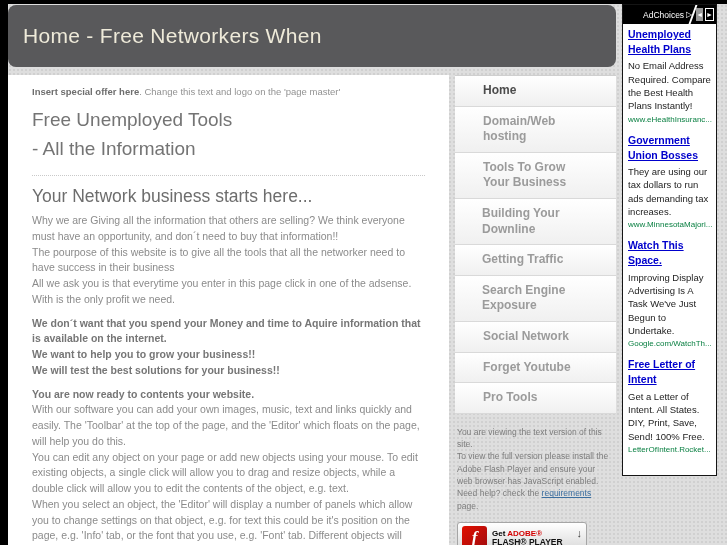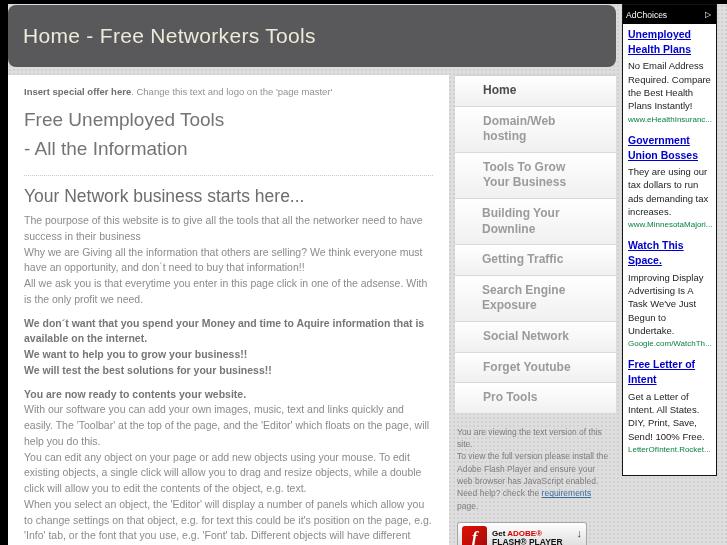--- a/index.html
+++ b/index.html
@@ -19,21 +19,21 @@
   .header{
     position:absolute;left:0;top:1px;width:608px;height:62px;
     background:#59595b;border-radius:8px;
     display:flex;align-items:center;padding-left:15px;box-sizing:border-box;
   }
   .header-title{font-size:21px;color:#eeead9;letter-spacing:.3px;}
 
   
   .main{
     position:absolute;left:0;top:71px;width:441px;height:470px;
-    background:#fff;padding:9px 16px;box-sizing:border-box;overflow:hidden;
+    background:#fff;padding:9px 24px;box-sizing:border-box;overflow:hidden;
   }
   .offer-note{font-size:9.5px;color:#929292;margin:2px 0 9px;}
   .offer-note b{color:#6e6e6e;}
   .site-title{font-size:19px;color:#747474;font-weight:normal;margin:0;line-height:1.5;}
   .dotted-sep{border-top:1px dotted #c9c9c9;margin:12px 0 10px;height:0;}
   .section-heading{font-size:17.5px;color:#6d6d6d;font-weight:normal;margin:0 0 6px;}
   .para{font-size:10.5px;color:#8b8b8b;line-height:1.5;margin:0 0 8px;}
   .para.bold{font-weight:bold;color:#767676;}
   .bold-line{font-weight:bold;color:#767676;}
 
@@ -68,56 +68,56 @@
   .flash-line1{font-size:8px;font-weight:bold;color:#000;}
   .flash-line1 .adobe{color:#d30000;}
   .flash-line2{font-size:8.5px;font-weight:bold;color:#111;}
   .flash-arrow{color:#3f3f3f;font-size:11px;font-weight:bold;align-self:flex-start;margin-top:2px;}
 
   
   .ad-box{
     position:absolute;left:614px;top:0;width:95px;height:472px;
     border:1px solid #151515;background:#fff;box-sizing:border-box;overflow:hidden;
   }
-  .ad-bar{height:19px;background:#000;display:flex;align-items:center;padding:0 2px 0 3px;gap:36px;}
+  .ad-bar{height:19px;background:#000;display:flex;align-items:center;padding:0 2px 0 20px;}
   .ad-bar-label{color:#fff;font-size:8.5px;cursor:pointer;}
   .ad-bar-tri{color:#fff;font-size:8px;margin-left:2px;cursor:pointer;}
   .ad-bar-gap{flex:1;}
   .ad-diag{width:7px;height:19px;background:#fff;transform:skewX(-20deg);margin-right:2px;}
   .ad-prev{width:13px;height:13px;background:#9a9a9a;color:#fff;font-size:7px;
     display:flex;align-items:center;justify-content:center;cursor:pointer;margin-right:2px;}
   .ad-next{width:11px;height:11px;background:#000;border:1px solid #fff;color:#fff;font-size:7px;
     display:flex;align-items:center;justify-content:center;cursor:pointer;}
   .ads{padding:3px 4px 4px 5px;}
   .ad{margin-bottom:9px;}
   .ad-title{font-size:10.5px;font-weight:bold;color:#0000cc;text-decoration:underline;line-height:1.45;cursor:pointer;}
   .ad-body{font-size:9.5px;color:#1c1c1c;line-height:1.4;margin-top:2px;}
   .ad-url{font-size:8px;color:#0b8043;margin-top:2px;white-space:nowrap;overflow:hidden;cursor:pointer;}
 </style>
 </head>
 <body>
 
 <div class="canvas">
 
   <div class="header">
-    <div class="header-title">Home - Free Networkers Tools</div>
+    <div class="header-title">Home - Free Networkers When</div>
   </div>
 
   <div class="main">
     <div class="offer-note">
       <b>Insert special offer here</b><span>. Change this text and logo on the 'page master'</span>
     </div>
     <div class="site-title">Free Unemployed Tools</div>
     <div class="site-title">- All the Information</div>
     <div class="dotted-sep"></div>
     <div class="section-heading">Your Network business starts here...</div>
 
     <div class="para">
+      <div>Why we are Giving all the information that others are selling? We think everyone must have an opportunity, and don´t need to buy that information!!</div>
       <div>The pourpose of this website is to give all the tools that all the networker need to have success in their business</div>
-      <div>Why we are Giving all the information that others are selling? We think everyone must have an opportunity, and don´t need to buy that information!!</div>
       <div>All we ask you is that everytime you enter in this page click in one of the adsense. With is the only profit we need.</div>
     </div>
 
     <div class="para bold">
       <div>We don´t want that you spend your Money and time to Aquire information that is available on the internet.</div>
       <div>We want to help you to grow your business!!</div>
       <div>We will test the best solutions for your business!!</div>
     </div>
 
     <div class="para">

